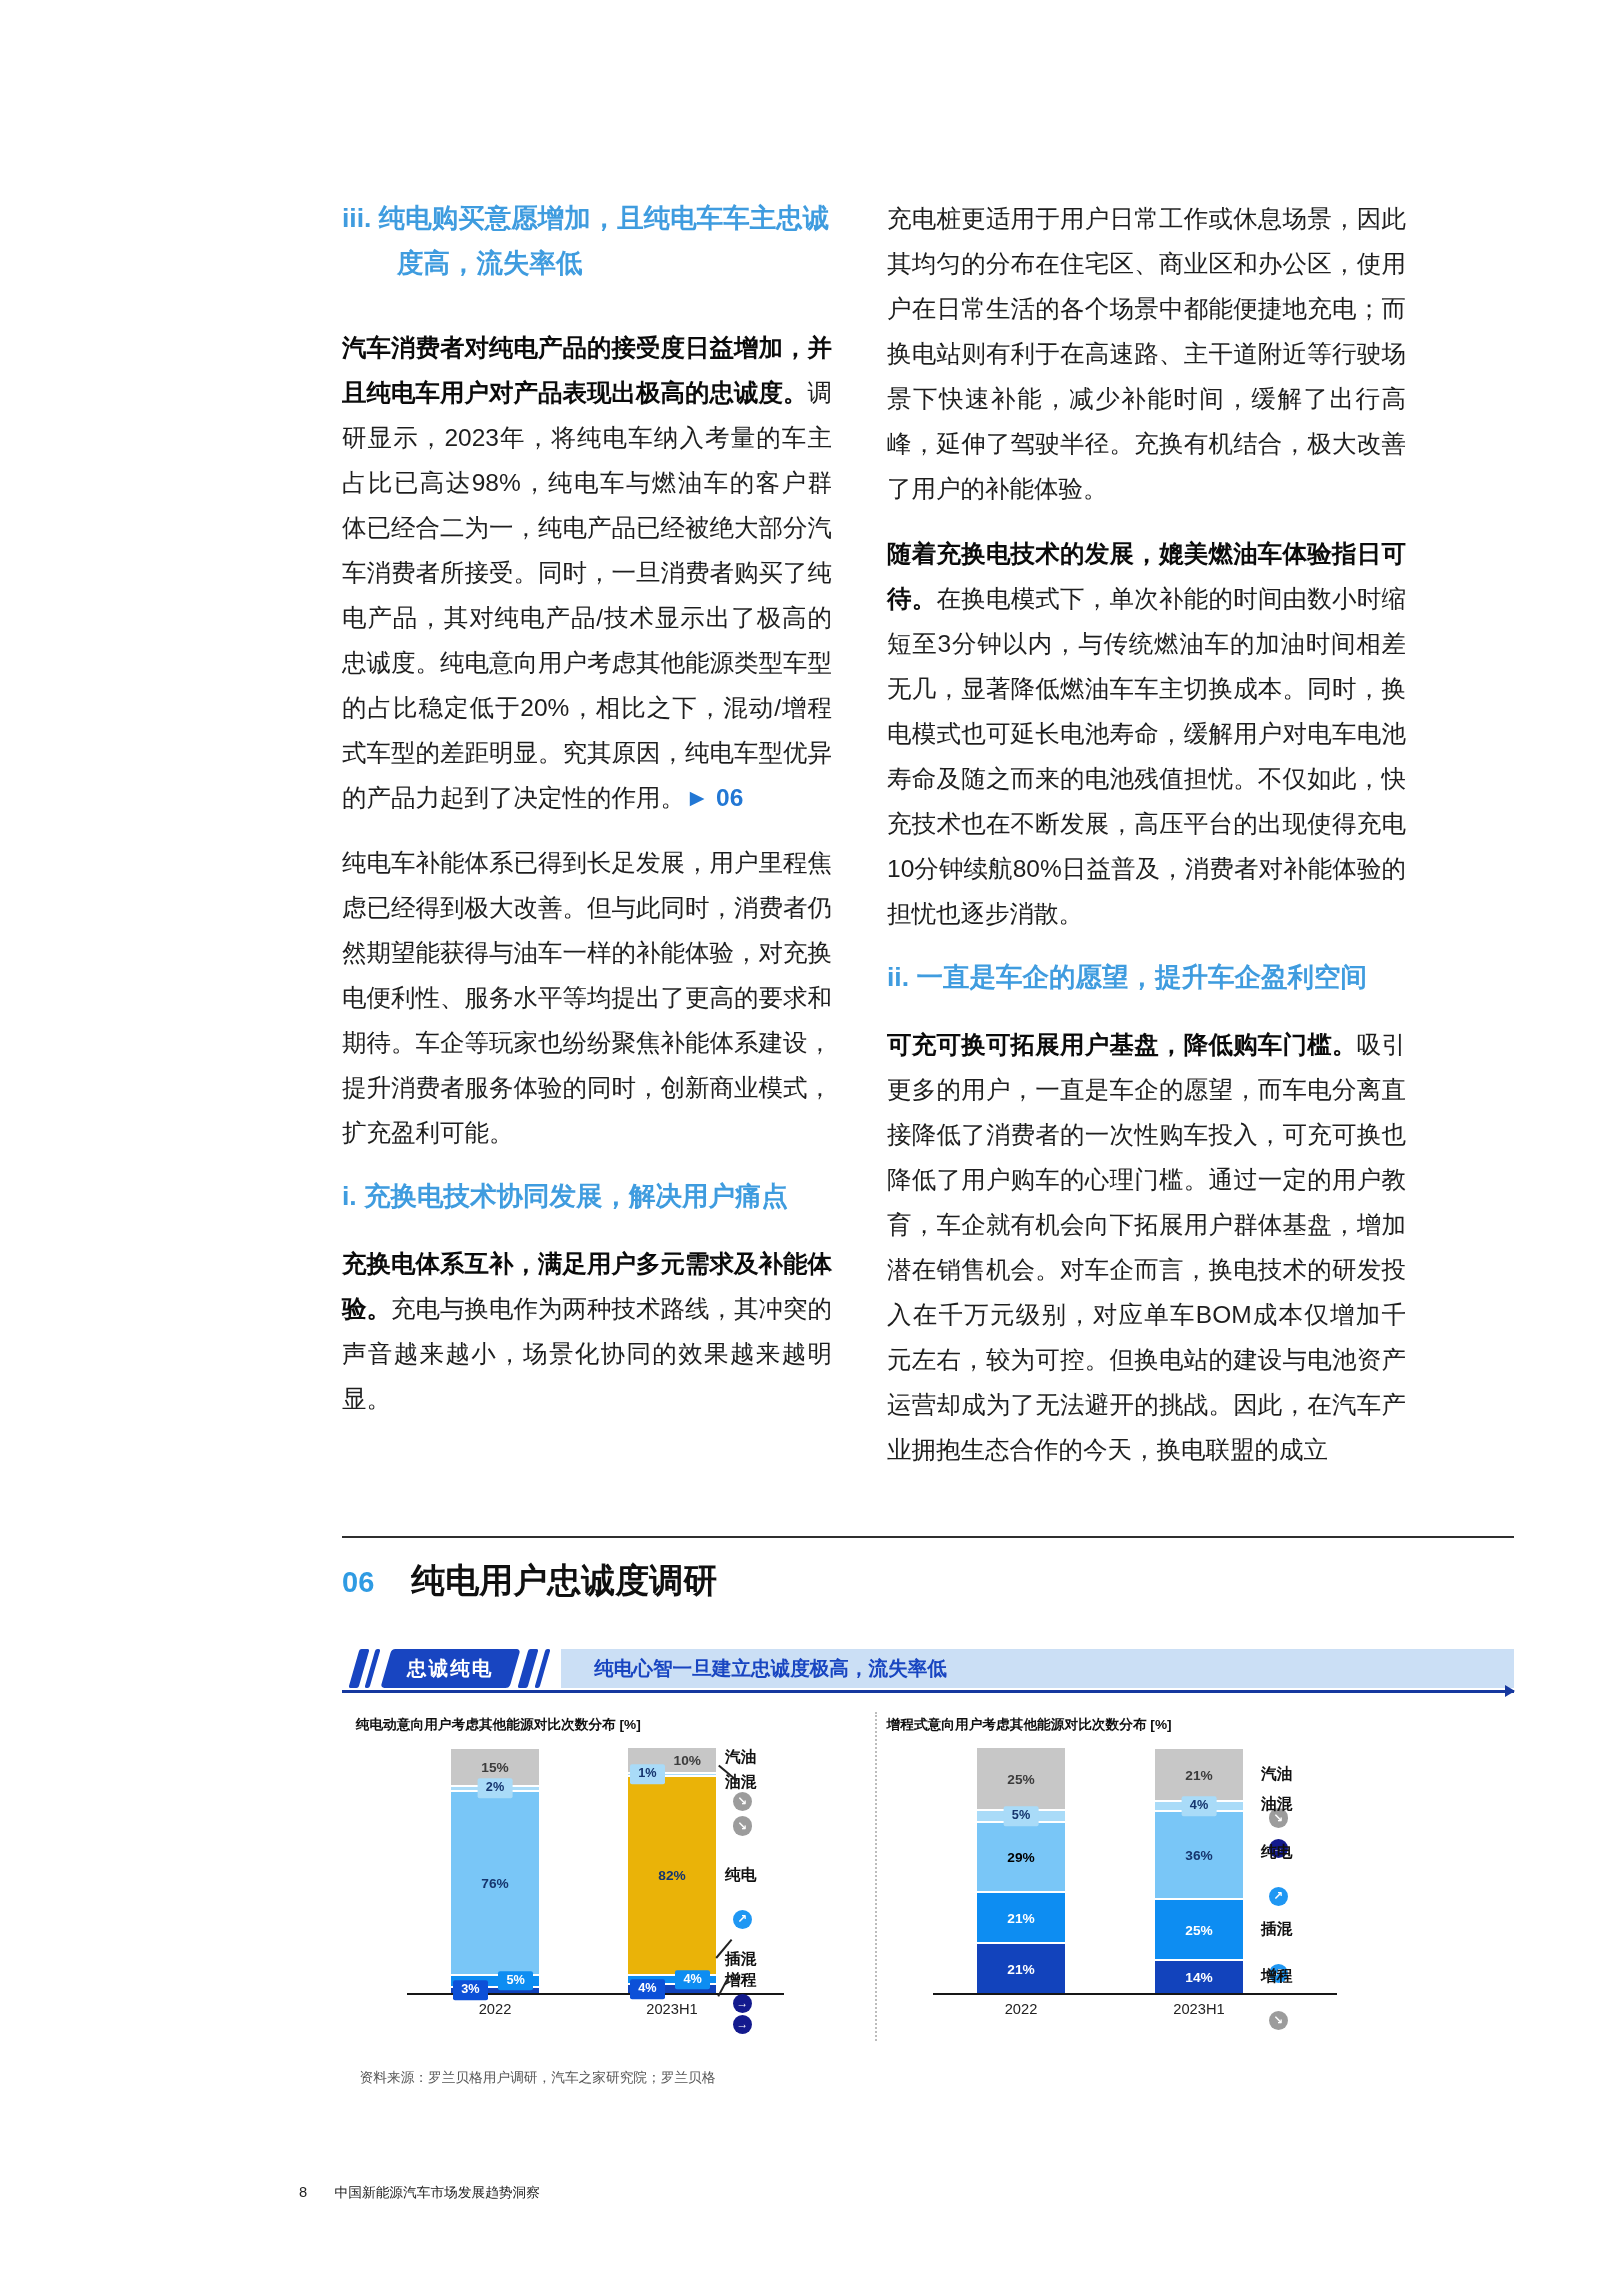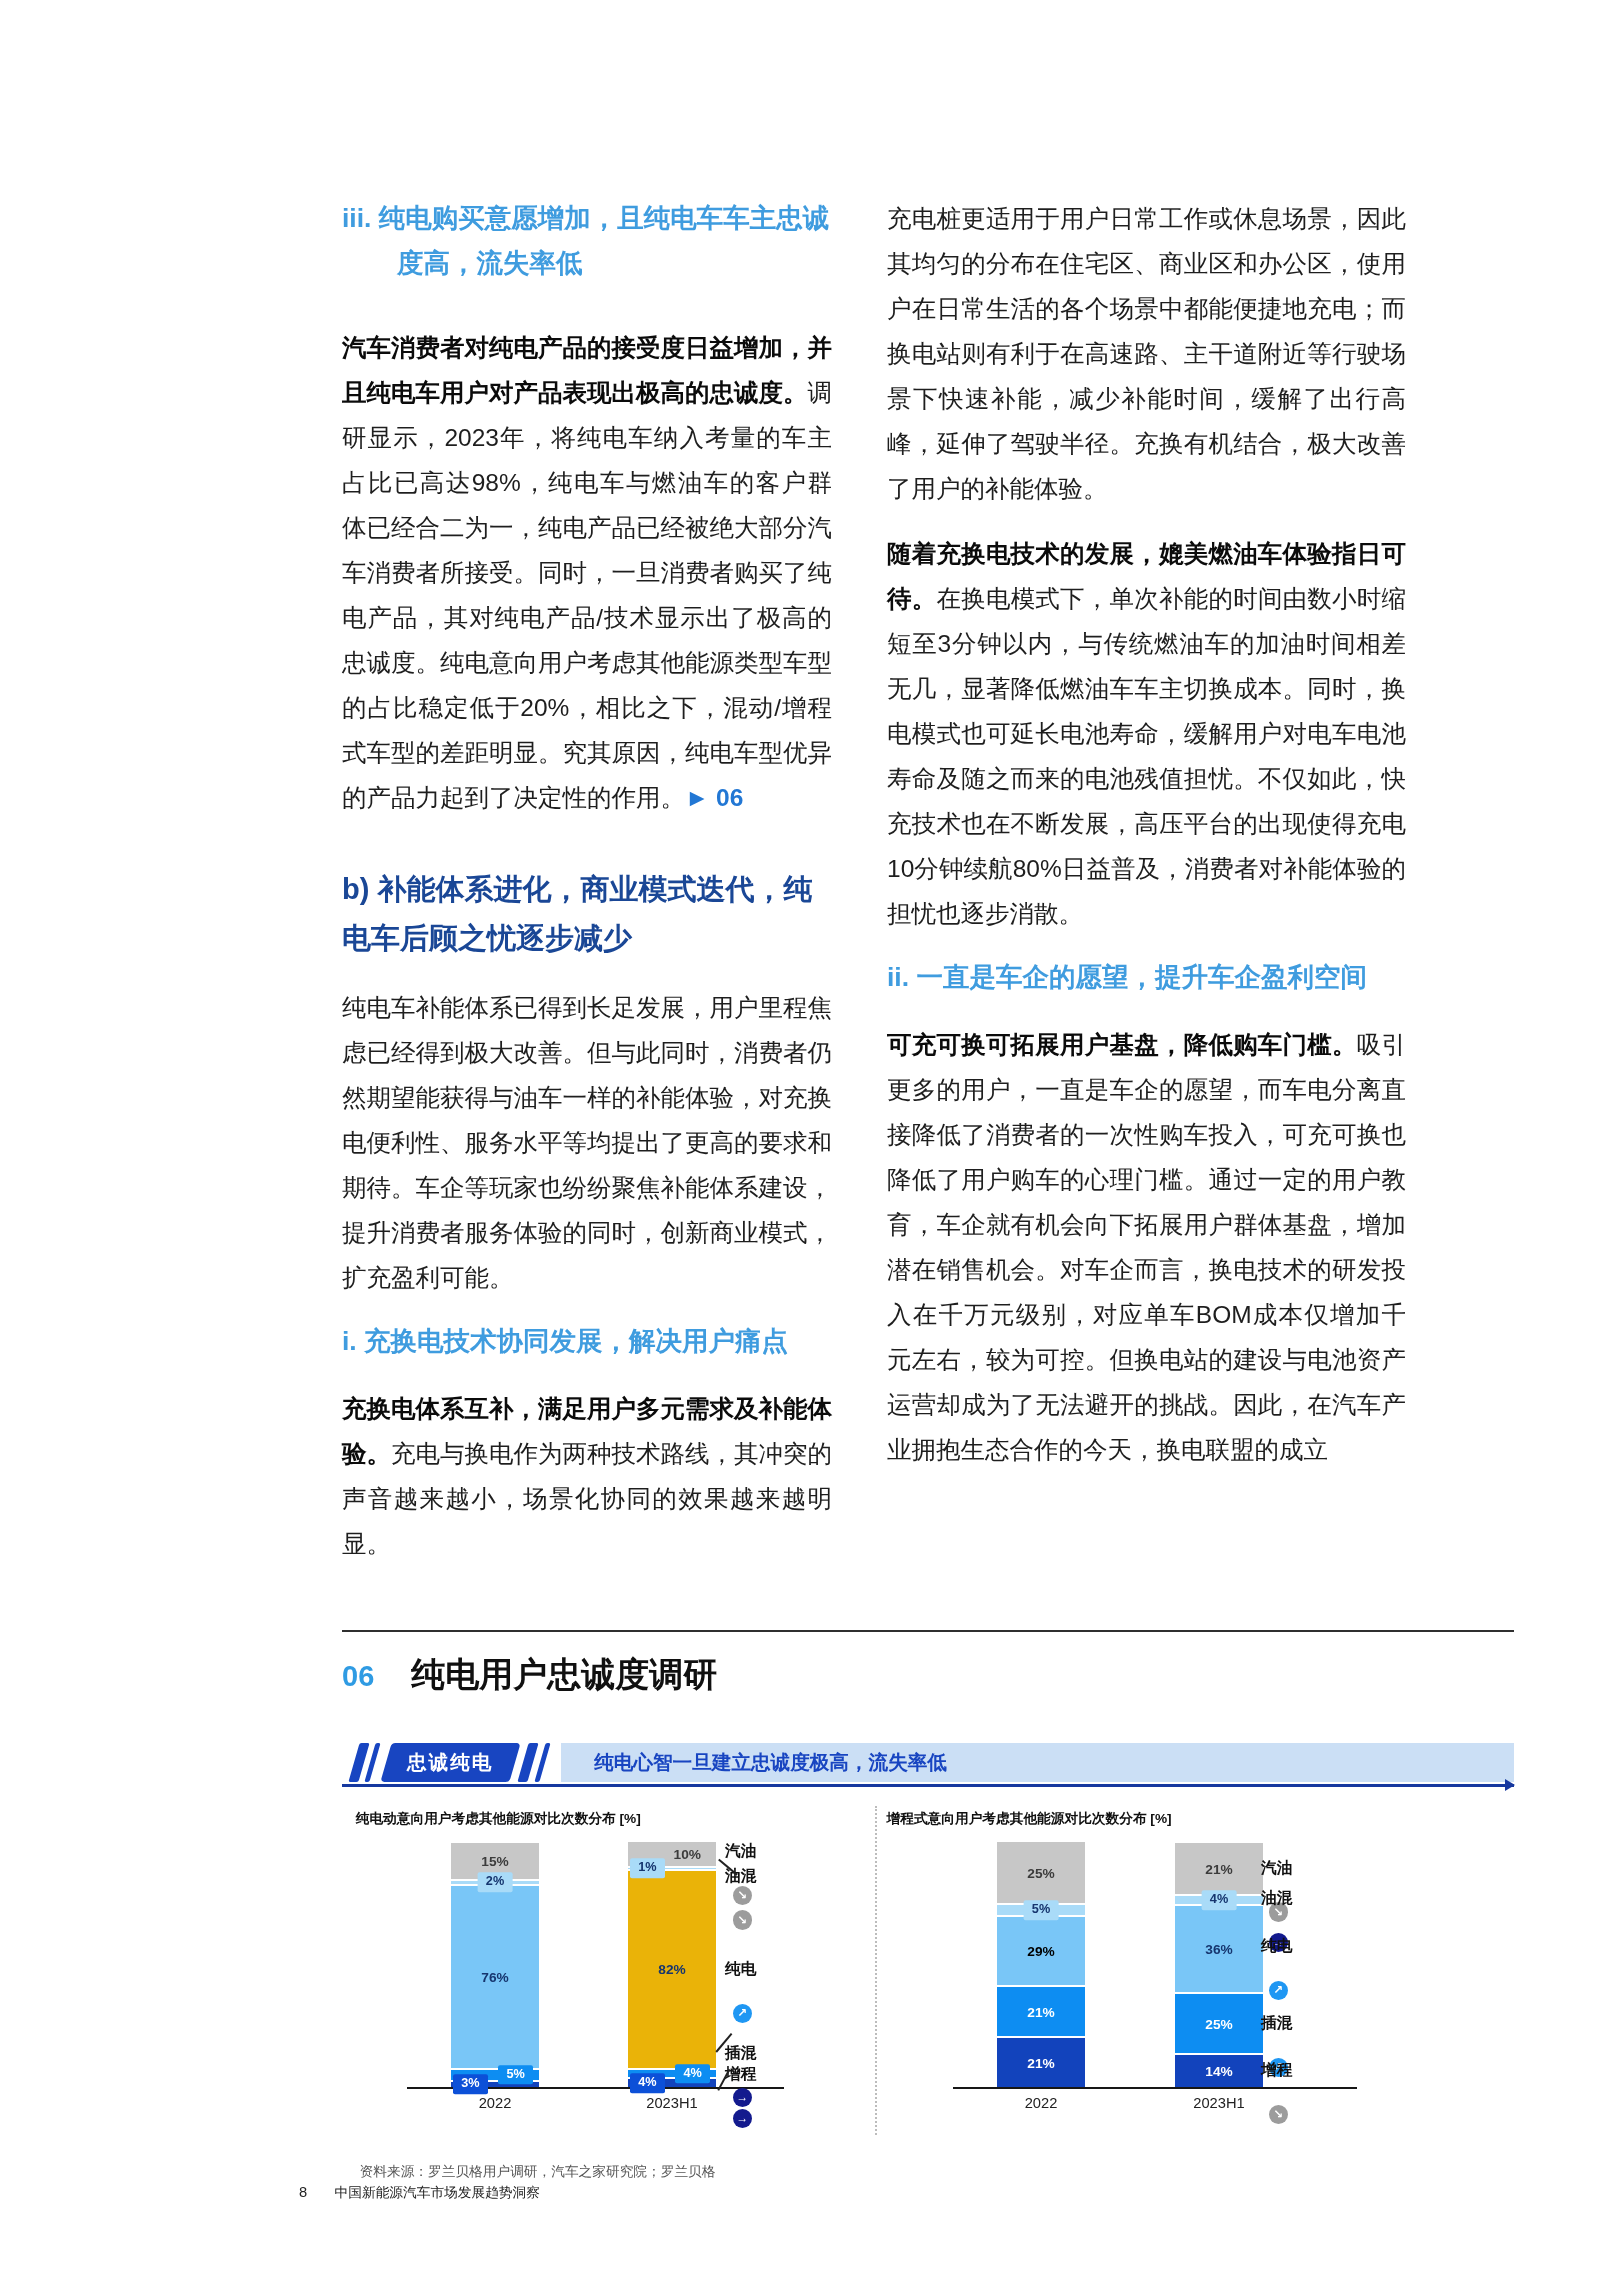--- a/index.html
+++ b/index.html
@@ -60,21 +60,20 @@
 </head>
 <body>
 
 <div class="page">
   <div class="main">
 
     <div class="columns">
       <div class="col">
         <div class="h-sub h-iii">iii. 纯电购买意愿增加，且纯电车车主忠诚度高，流失率低</div>
         <p><span class="lead">汽车消费者对纯电产品的接受度日益增加，并且纯电车用户对产品表现出极高的忠诚度。</span><span>调研显示，2023年，将纯电车纳入考量的车主占比已高达98%，纯电车与燃油车的客户群体已经合二为一，纯电产品已经被绝大部分汽车消费者所接受。同时，一旦消费者购买了纯电产品，其对纯电产品/技术显示出了极高的忠诚度。纯电意向用户考虑其他能源类型车型的占比稳定低于20%，相比之下，混动/增程式车型的差距明显。究其原因，纯电车型优异的产品力起到了决定性的作用。</span><span class="ref">► 06</span></p>
-        <div class="h-navy">b) 补能体系进化，商业模式迭代，纯电车后顾之忧逐步减少</div>
         <p>纯电车补能体系已得到长足发展，用户里程焦虑已经得到极大改善。但与此同时，消费者仍然期望能获得与油车一样的补能体验，对充换电便利性、服务水平等均提出了更高的要求和期待。车企等玩家也纷纷聚焦补能体系建设，提升消费者服务体验的同时，创新商业模式，扩充盈利可能。</p>
         <div class="h-sub">i. 充换电技术协同发展，解决用户痛点</div>
         <p><span class="lead">充换电体系互补，满足用户多元需求及补能体验。</span><span>充电与换电作为两种技术路线，其冲突的声音越来越小，场景化协同的效果越来越明显。</span></p>
       </div>
 
       <div class="col">
         <p>充电桩更适用于用户日常工作或休息场景，因此其均匀的分布在住宅区、商业区和办公区，使用户在日常生活的各个场景中都能便捷地充电；而换电站则有利于在高速路、主干道附近等行驶场景下快速补能，减少补能时间，缓解了出行高峰，延伸了驾驶半径。充换有机结合，极大改善了用户的补能体验。</p>
         <p><span class="lead">随着充换电技术的发展，媲美燃油车体验指日可待。</span><span>在换电模式下，单次补能的时间由数小时缩短至3分钟以内，与传统燃油车的加油时间相差无几，显著降低燃油车车主切换成本。同时，换电模式也可延长电池寿命，缓解用户对电车电池寿命及随之而来的电池残值担忧。不仅如此，快充技术也在不断发展，高压平台的出现使得充电10分钟续航80%日益普及，消费者对补能体验的担忧也逐步消散。</span></p>
         <div class="h-sub">ii. 一直是车企的愿望，提升车企盈利空间</div>
         <p><span class="lead">可充可换可拓展用户基盘，降低购车门槛。</span><span>吸引更多的用户，一直是车企的愿望，而车电分离直接降低了消费者的一次性购车投入，可充可换也降低了用户购车的心理门槛。通过一定的用户教育，车企就有机会向下拓展用户群体基盘，增加潜在销售机会。对车企而言，换电技术的研发投入在千万元级别，对应单车BOM成本仅增加千元左右，较为可控。但换电站的建设与电池资产运营却成为了无法避开的挑战。因此，在汽车产业拥抱生态合作的今天，换电联盟的成立</span></p>
@@ -166,21 +165,21 @@
               <div class="legend-item" style="left: 383px; top: 222px;">
                 <span class="legend-label">增程</span>
                 <span class="legend-icon" style="background: rgb(19, 26, 142);">→</span>
               </div>
               <div class="connector" style="left: 370px; top: 237px; transform: rotate(-62deg);"></div>
             </div>
           </div>
         <div class="chart">
           <div class="chart-title" style="padding-left: 25.5px;">增程式意向用户考虑其他能源对比次数分布 [%]</div>
         <div class="plot">
-              <div class="plot-area" style="left: 92px; width: 404px;">
+              <div class="plot-area" style="left: 72px; width: 404px;">
                 <div class="bar" style="left: 44px; width: 88px;">
                   <div class="seg" style="height: 61px; background: rgb(199, 199, 199);">
                     <div class="seg-label inside" style="color: rgb(60, 60, 60);">25%</div>
                   </div>
                   <div class="seg" style="height: 12px; background: rgb(169, 219, 248);">
                     <div class="seg-badge badge-center" style="background: rgb(169, 219, 248); color: rgb(22, 53, 110);">5%</div>
                   </div>
                   <div class="seg" style="height: 70px; background: rgb(121, 198, 247);">
                     <div class="seg-label inside" style="color: #000000;">29%</div>
                   </div>

